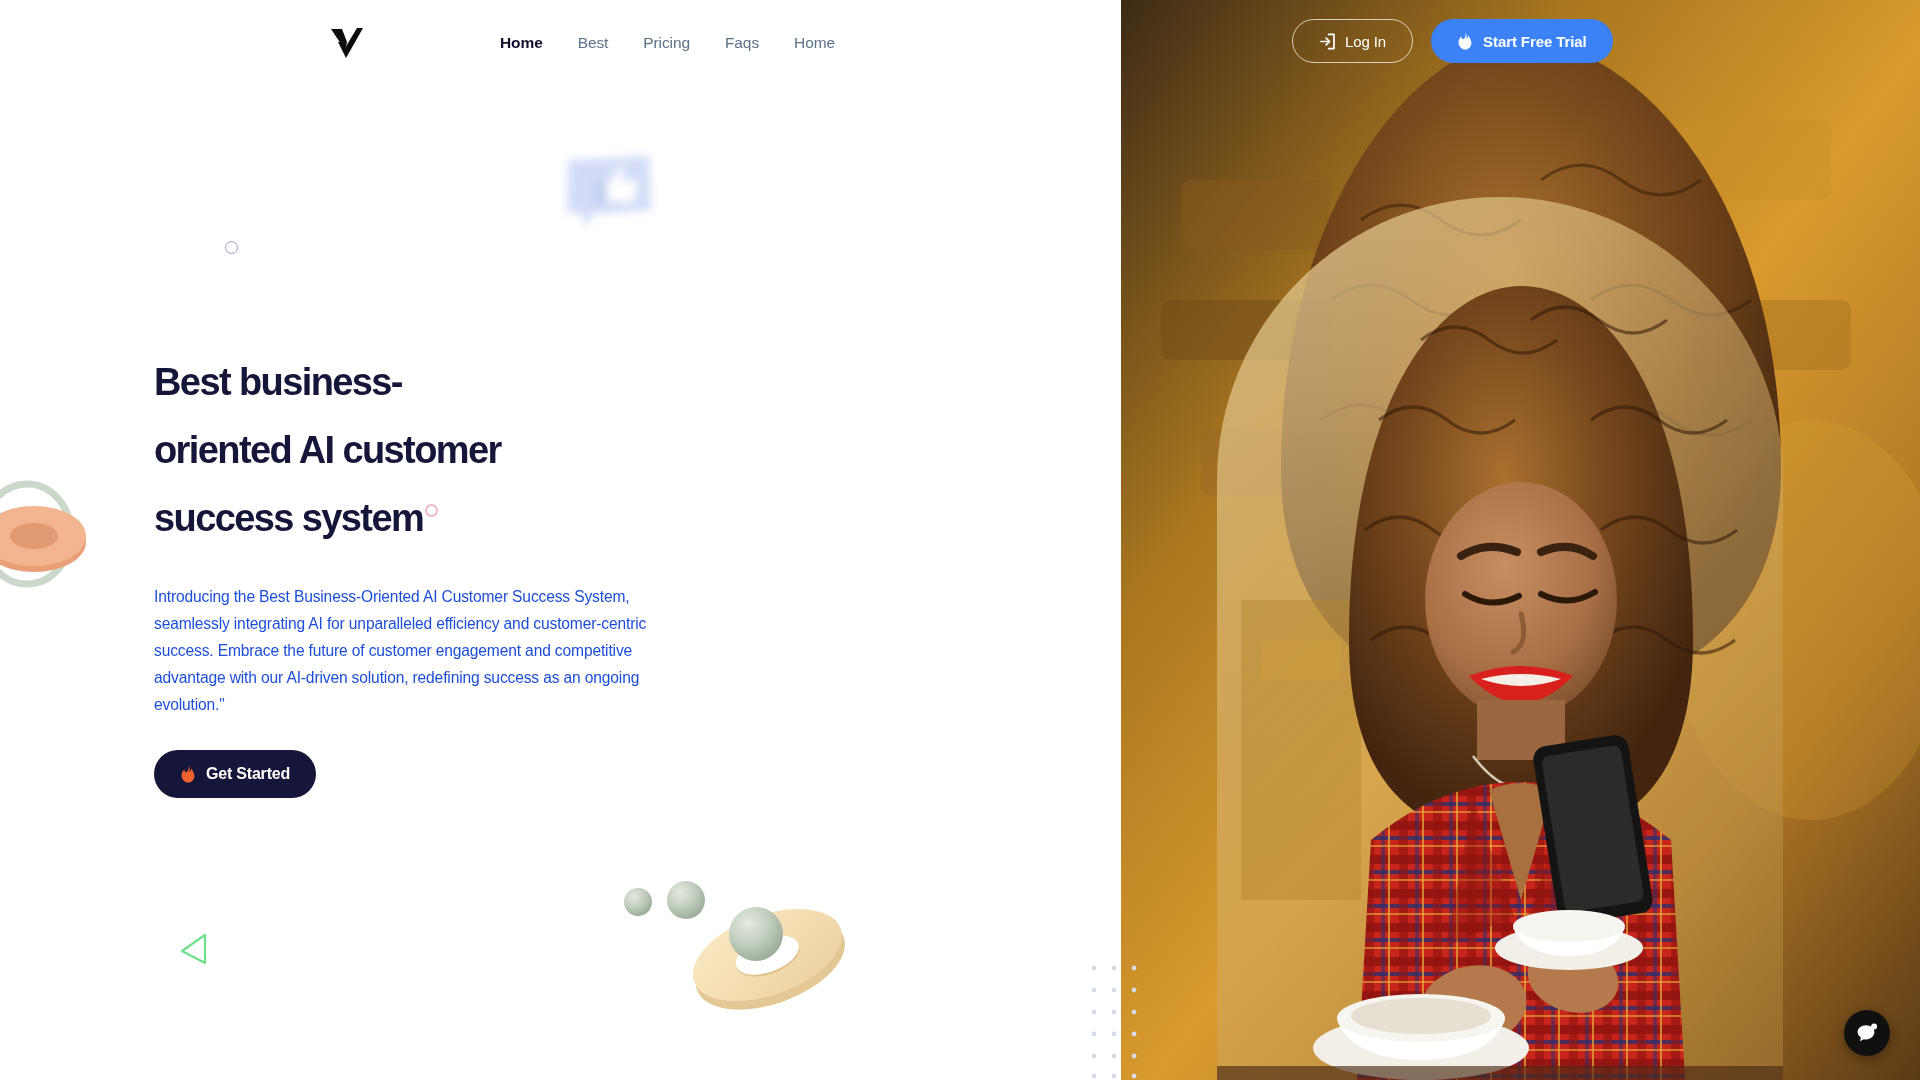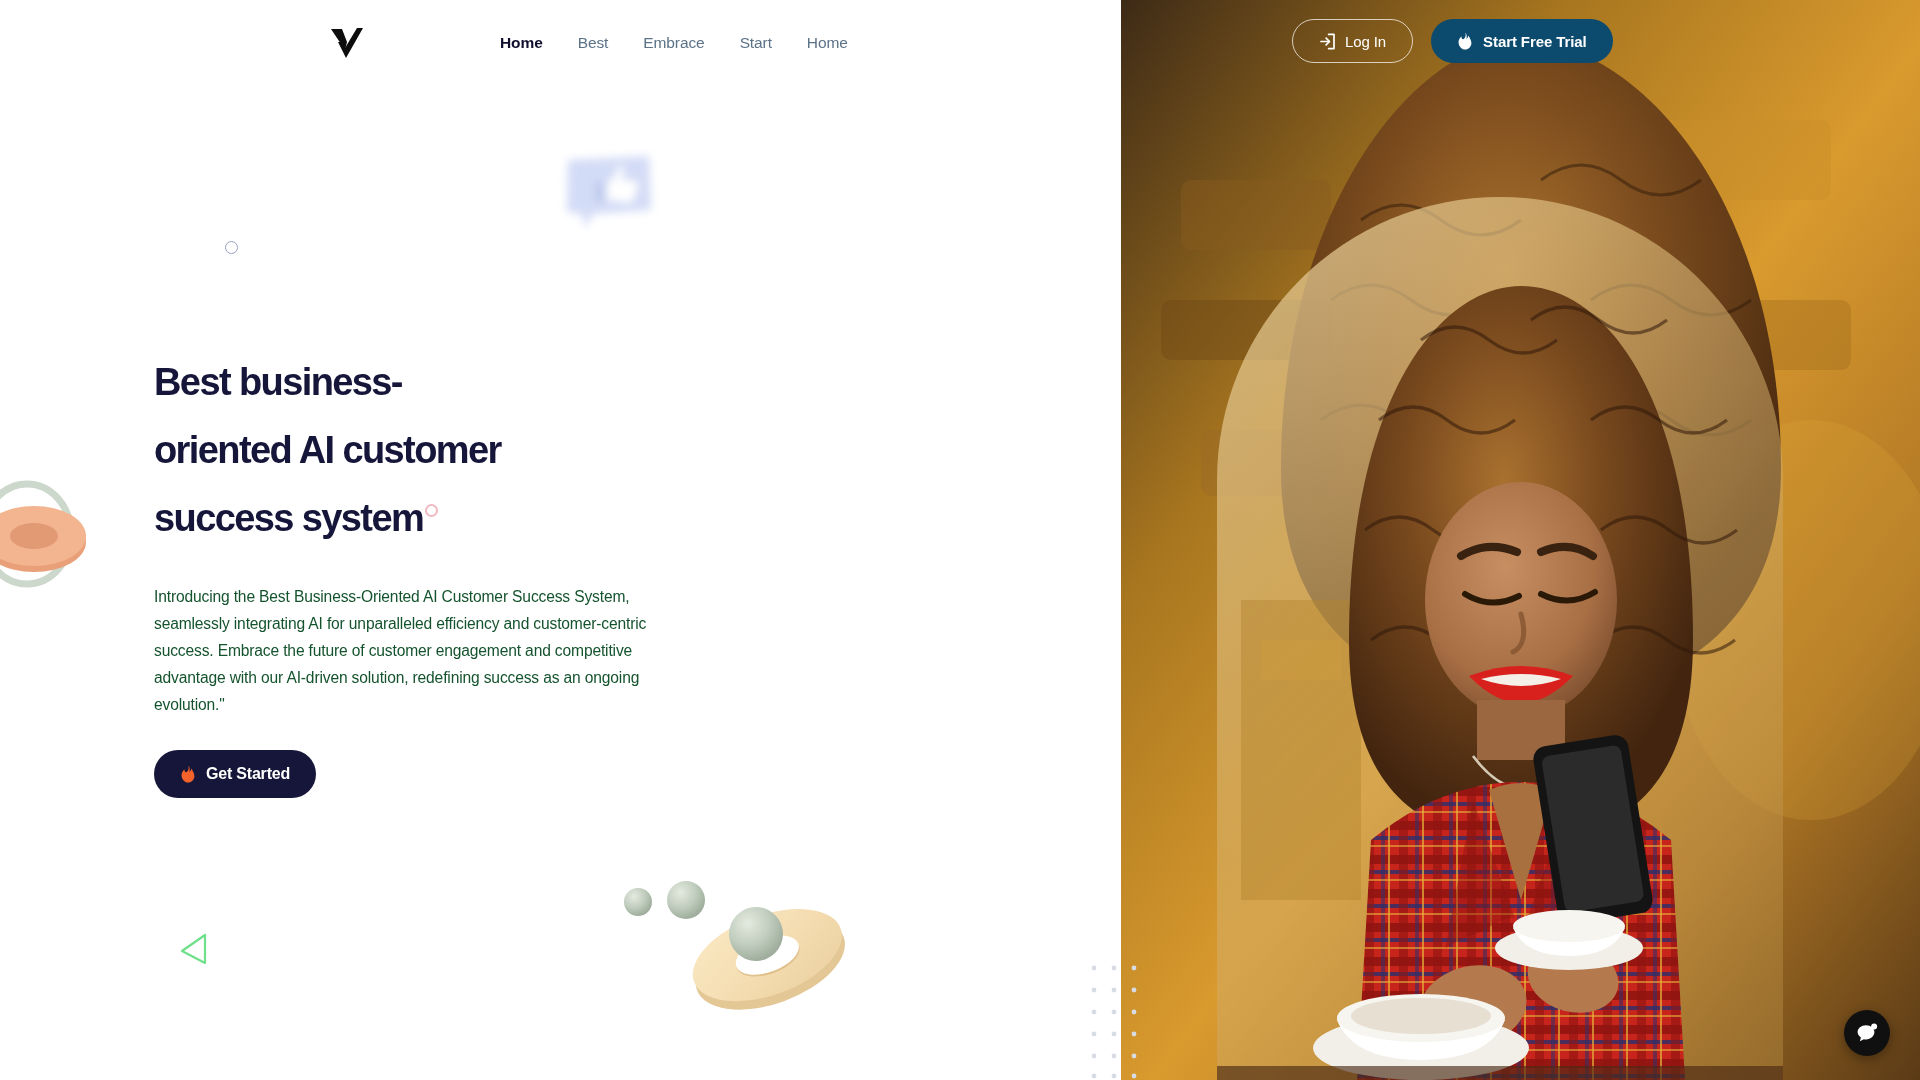--- a/index.html
+++ b/index.html
@@ -96,21 +96,21 @@
     margin-left: 2px;
   }
 
   .hero-paragraph {
     position: absolute;
     left: 154px;
     top: 583px;
     width: 540px;
     font-size: 15.6px;
     line-height: 27px;
-    color: #14532d;
+    color: #1d4ed8;
     letter-spacing: -0.15px;
   }
 
   .cta-button {
     position: absolute;
     left: 154px;
     top: 750px;
     height: 48px;
     padding: 0 26px;
     display: inline-flex;
@@ -199,21 +199,21 @@
     letter-spacing: -0.1px;
     cursor: pointer;
   }
 
   .btn-trial {
     height: 44px;
     padding: 0 26px;
     display: inline-flex;
     align-items: center;
     gap: 10px;
-    background: #0c4a6e;
+    background: #3b82f6;
     border: none;
     border-radius: 24px;
     color: #ffffff;
     font-family: "Liberation Sans", sans-serif;
     font-size: 15px;
     font-weight: 700;
     letter-spacing: -0.1px;
     cursor: pointer;
   }
 
@@ -311,22 +311,22 @@
       <a class="brand-logo" href="#" aria-label="Logo">
         <svg viewBox="0 0 44 44" width="44" height="44" aria-hidden="true">
           <path d="M6 9 L17 9 L22 22 L20 30 Z" fill="#0d0d0d"></path>
           <path d="M13 22 L21 38 L38 8 L32 8 L20 28 L17 22 Z" fill="#0d0d0d"></path>
         </svg>
       </a>
 
       <nav class="main-nav">
         <a class="nav-link active" href="#">Home</a>
         <a class="nav-link" href="#">Best</a>
-        <a class="nav-link" href="#">Embrace</a>
-        <a class="nav-link" href="#">Start</a>
+        <a class="nav-link" href="#">Pricing</a>
+        <a class="nav-link" href="#">Faqs</a>
         <a class="nav-link" href="#">Home</a>
       </nav>
     </header>
 
     <h1 class="hero-headline">
       <span class="headline-line">Best business-</span>
       <span class="headline-line">oriented AI customer</span>
       <span class="headline-line"><span>success system</span><span class="headline-circle"></span></span>
     </h1>
 

